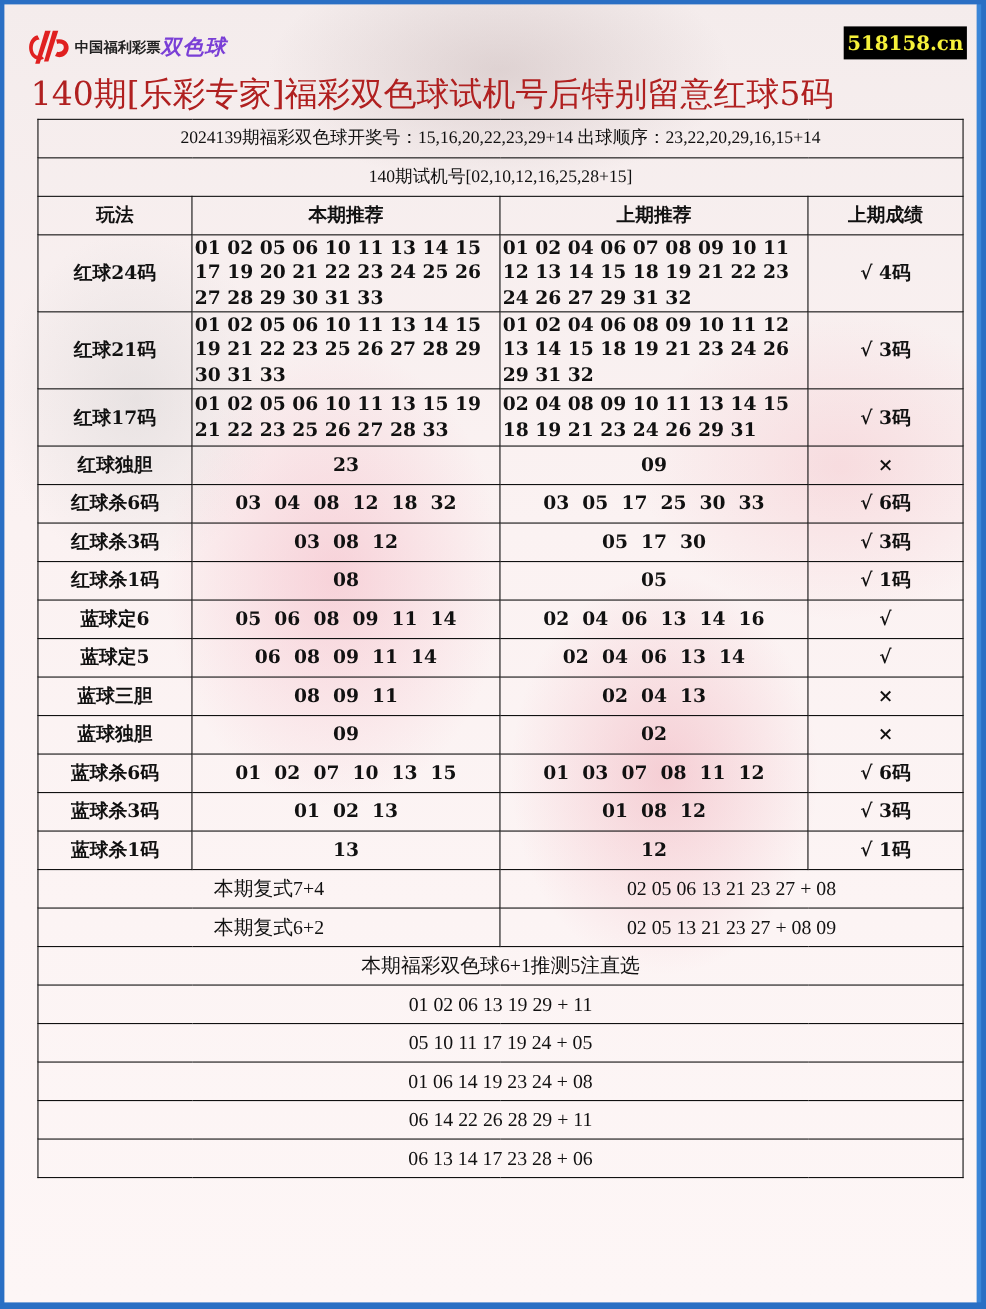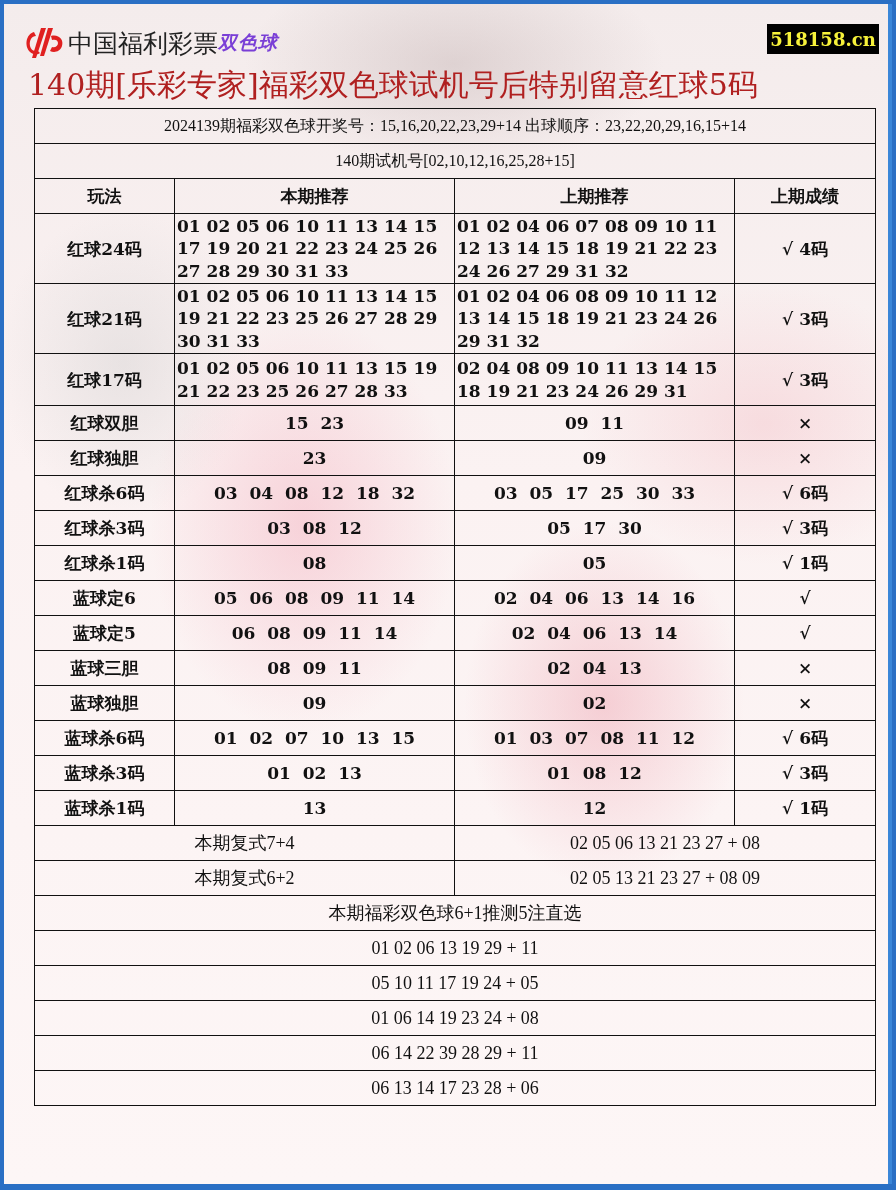--- a/index.html
+++ b/index.html
@@ -20,21 +20,21 @@
     border-right:4px solid #3a86d8;
   }
   .logo {
     position:absolute; left:20px; top:22px; height:34px; display:flex; align-items:center;
   }
   .logo-mark {
     width:40px; height:34px; position:relative;
   }
   .logo-text {
     font-family:"DejaVu Sans", "Liberation Sans", sans-serif;
-    font-weight:normal; font-size:25px; color:#222; margin-left:4px; letter-spacing:0;
+    font-weight:bold; font-size:13px; color:#222; margin-left:4px; letter-spacing:0;
   }
   .logo-sub {
     font-family:"DejaVu Sans", "Liberation Sans", sans-serif;
     font-weight:bold; font-style:italic; font-size:19px; color:#7a3fd6; letter-spacing:1px;
   }
   .badge {
     position:absolute; left:763px; top:20px; width:112px; height:30px;
     background:#000; color:#f6f13a; font-size:18px; font-weight:bold;
     display:flex; align-items:center; justify-content:center;
     font-family:"DejaVu Serif", "Liberation Serif", serif;
@@ -137,26 +137,20 @@
           <div>21 22 23 25 26 27 28 33</div>
         </td>
         <td class="multi">
           <div>02 04 08 09 10 11 13 14 15</div>
           <div>18 19 21 23 24 26 29 31</div>
         </td>
         <td class="play">√ 3码</td>
       </tr>
 
       <tr class="r35">
-        <td class="play">红球双胆</td>
-        <td class="nums" style="white-space:pre">15  23</td>
-        <td class="nums" style="white-space:pre">09  11</td>
-        <td class="play">×</td>
-      </tr>
-      <tr class="r35">
         <td class="play">红球独胆</td>
         <td class="nums" style="white-space:pre">23</td>
         <td class="nums" style="white-space:pre">09</td>
         <td class="play">×</td>
       </tr>
       <tr class="r35">
         <td class="play">红球杀6码</td>
         <td class="nums" style="white-space:pre">03  04  08  12  18  32</td>
         <td class="nums" style="white-space:pre">03  05  17  25  30  33</td>
         <td class="play">√ 6码</td>
@@ -231,20 +225,20 @@
       <tr class="r35">
         <td colspan="4" class="cond">01 02 06 13 19 29 + 11</td>
       </tr>
       <tr class="r35">
         <td colspan="4" class="cond">05 10 11 17 19 24 + 05</td>
       </tr>
       <tr class="r35">
         <td colspan="4" class="cond">01 06 14 19 23 24 + 08</td>
       </tr>
       <tr class="r35">
-        <td colspan="4" class="cond">06 14 22 39 28 29 + 11</td>
+        <td colspan="4" class="cond">06 14 22 26 28 29 + 11</td>
       </tr>
       <tr class="r35">
         <td colspan="4" class="cond">06 13 14 17 23 28 + 06</td>
       </tr>
     </tbody>
   </table>
 </div>
 
 </body></html>

